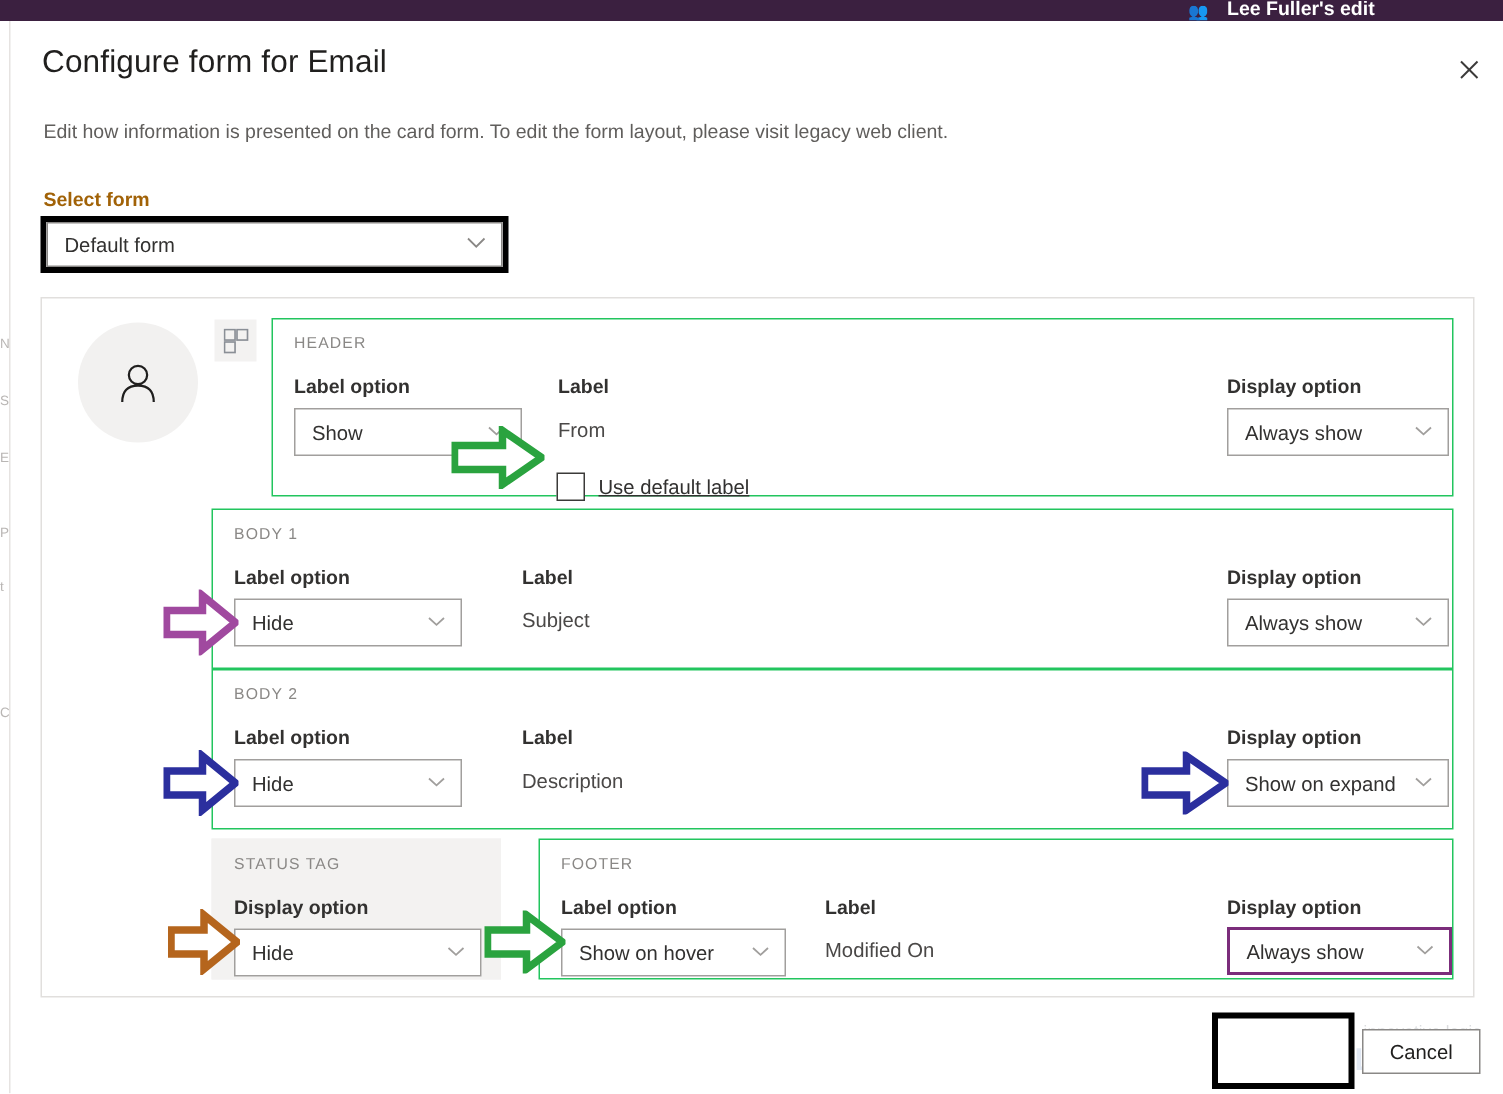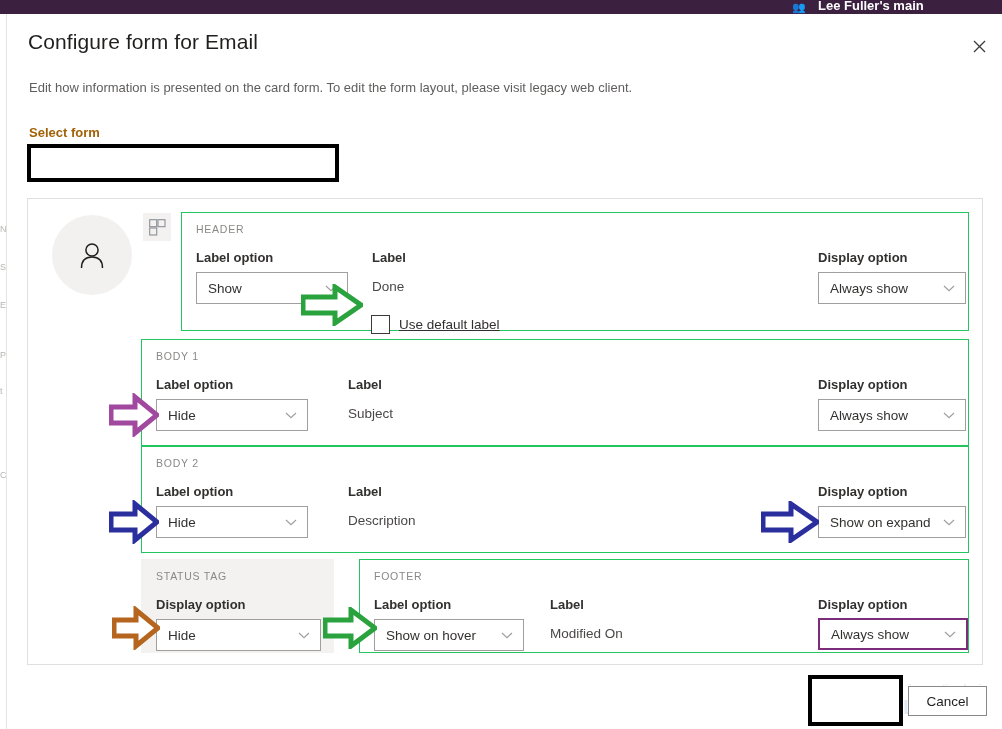--- a/index.html
+++ b/index.html
@@ -158,21 +158,21 @@
   #watermark .wm-big{
     position:absolute;left:2px;top:13px;font-size:21px;font-weight:700;
     color:#9fb6d8;letter-spacing:1px;white-space:nowrap;
   }
 </style>
 </head>
 <body>
 
 <div id="app-strip-top">
   <span class="crumb-ico">👥</span>
-  <span class="crumb">Lee Fuller's main</span>
+  <span class="crumb">Lee Fuller's edit</span>
 </div>
 
 <div id="app-left-edge">
   <div class="vline"></div>
   <div class="ghost" style="top:210px">N</div>
   <div class="ghost" style="top:248px">S</div>
   <div class="ghost" style="top:286px">E</div>
   <div class="ghost" style="top:336px">P</div>
   <div class="ghost" style="top:372px">t</div>
   <div class="ghost" style="top:456px">C</div>
@@ -186,20 +186,28 @@
     <svg width="13" height="13" viewBox="0 0 13 13" aria-hidden="true">
       <line x1="1" y1="1" x2="12" y2="12" stroke="#3b3a39" stroke-width="1.3"></line>
       <line x1="12" y1="1" x2="1" y2="12" stroke="#3b3a39" stroke-width="1.3"></line>
     </svg>
   </button>
 
   <div id="dlg-sub">Edit how information is presented on the card form. To edit the form layout, please visit legacy web client.</div>
 
   <div id="select-form-label">Select form</div>
   <div id="select-form-hl"></div>
+  <div id="select-form">
+    <span class="val">Default form</span>
+    <span class="chev">
+      <svg width="13" height="8" viewBox="0 0 13 8" aria-hidden="true">
+        <polyline points="1,1 6.5,6.5 12,1" fill="none" stroke="#8a8886" stroke-width="1.2"></polyline>
+      </svg>
+    </span>
+  </div>
 
   <div id="preview">
 
     <div class="avatar">
       <svg width="34" height="34" viewBox="0 0 34 34" aria-hidden="true">
         <circle cx="17" cy="12" r="6.1" fill="none" stroke="#201f1e" stroke-width="1.5"></circle>
         <path d="M6.5 30 C6.5 21.6 11.5 19 17 19 C22.5 19 27.5 21.6 27.5 30" fill="none" stroke="#201f1e" stroke-width="1.5"></path>
       </svg>
     </div>
     <div class="layout-ico">
@@ -215,21 +223,21 @@
       <div class="fld-label" style="left:14px;top:37px;">Label option</div>
       <div class="dd" style="left:14px;top:59px;width:152px;">
         <span class="val">Show</span>
         <span class="chev">
           <svg width="12" height="7" viewBox="0 0 12 7">
               <polyline points="1,1 6,5.6 11,1" fill="none" stroke="#a19f9d" stroke-width="1.2"></polyline>
             </svg>
         </span>
       </div>
       <div class="fld-label" style="left:190px;top:37px;">Label</div>
-      <div class="fld-value" style="left:190px;top:66px;">Done</div>
+      <div class="fld-value" style="left:190px;top:66px;">From</div>
 
       <div class="chkwrap" style="left:189px;top:102px;">
         <span class="chkbox"></span>
         <span class="chklabel">Use default label</span>
       </div>
 
       <div class="fld-label" style="left:636px;top:37px;">Display option</div>
       <div class="dd" style="left:636px;top:59px;width:148px;">
         <span class="val">Always show</span>
         <span class="chev">

